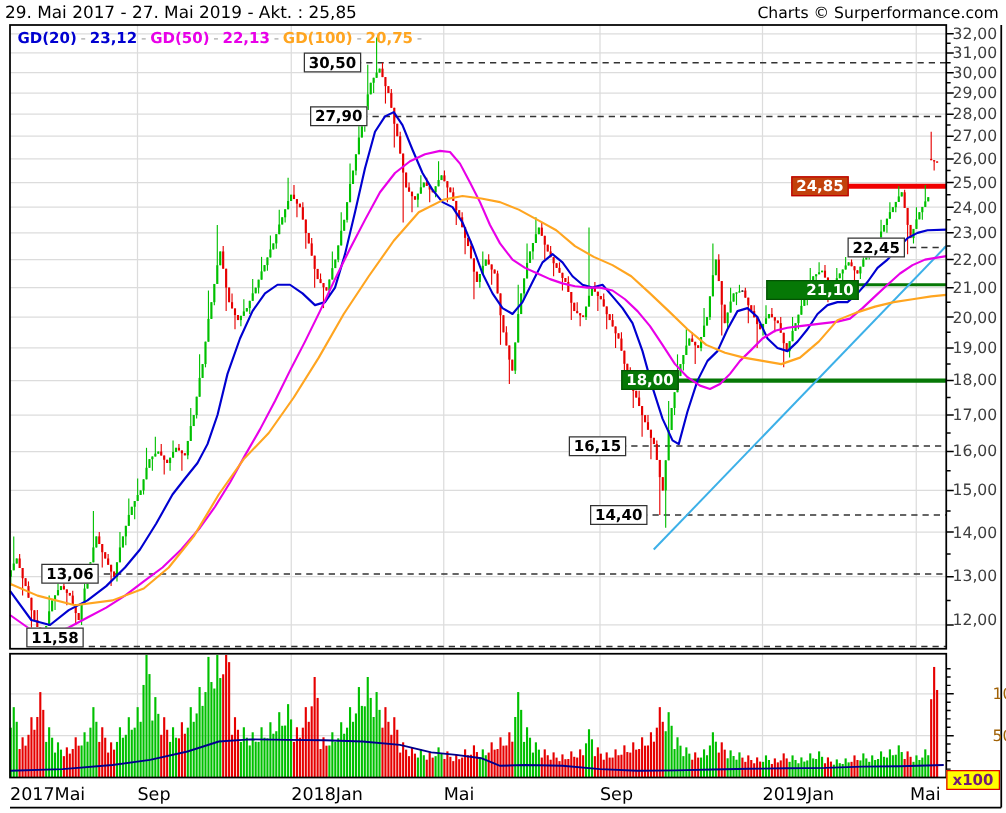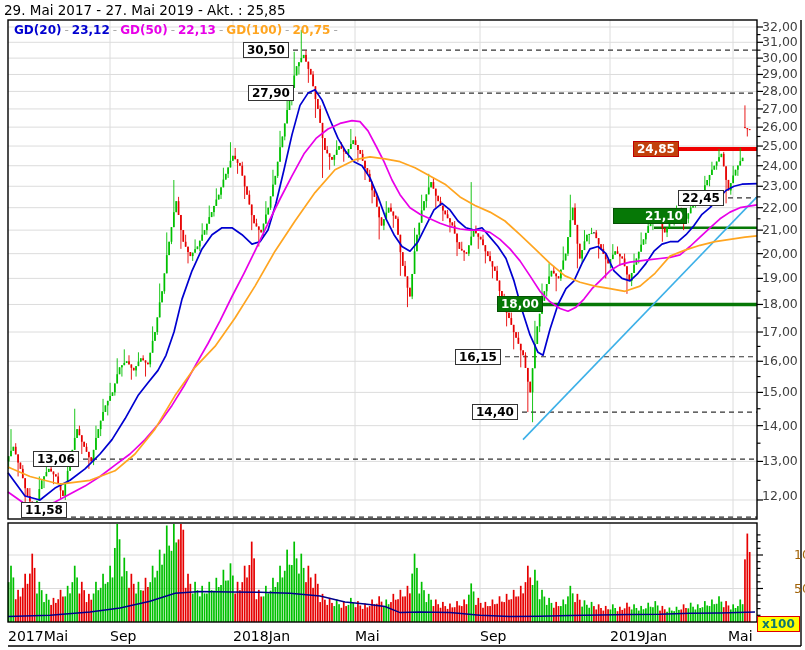--- a/index.html
+++ b/index.html
@@ -11,27 +11,28 @@
   #legend{position:absolute;left:14px;top:23px;font-size:12px;font-weight:bold;white-space:nowrap;}
   #legend .sep{color:#aaa;font-weight:normal;padding:0 3px;}
   .ytick{position:absolute;left:762px;font-size:12.5px;color:#404040;}
   .vtick{position:absolute;left:794px;font-size:12.5px;color:#a16207;}
   .xlab{position:absolute;top:628px;font-size:14px;color:#000;}
   .lvl{position:absolute;height:14px;line-height:14px;padding:0 3px;font-size:12px;font-weight:bold;
        background:#fff;border:1.4px solid #333;color:#000;white-space:nowrap;z-index:5;}
   .lvl.red{background:#c2410c;border-color:#c00000;color:#fff;}
   .lvl.green{background:#067806;border-color:#045204;color:#fff;}
   .x100{position:absolute;left:757px;top:616px;font-size:12px;font-weight:bold;background:#ffff00;
-        color:#0f766e;border:1px solid #dd0000;padding:0 4px;line-height:14px;z-index:6;}
+        color:#701a75;border:1px solid #dd0000;padding:0 4px;line-height:14px;z-index:6;}
 </style>
 </head>
 <body>
 
 <div id="stage">
   <div class="hdr-title">29. Mai 2017 - 27. Mai 2019 - Akt. : 25,85</div>
+  <div class="hdr-credit">Charts © Surperformance.com</div>
   <svg id="chart" width="805" height="650" viewBox="0 0 805 650">
       <g>
         <line x1="8" x2="757" y1="27" y2="27" stroke="#dcdcdc" stroke-width="1"></line>
         <line x1="8" x2="757" y1="42.310511092847335" y2="42.310511092847335" stroke="#dcdcdc" stroke-width="1"></line>
         <line x1="8" x2="757" y1="58.12309468571057" y2="58.12309468571057" stroke="#dcdcdc" stroke-width="1"></line>
         <line x1="8" x2="757" y1="74.47179905942284" y2="74.47179905942284" stroke="#dcdcdc" stroke-width="1"></line>
         <line x1="8" x2="757" y1="91.39425792402346" y2="91.39425792402346" stroke="#dcdcdc" stroke-width="1"></line>
         <line x1="8" x2="757" y1="108.93221220428411" y2="108.93221220428411" stroke="#dcdcdc" stroke-width="1"></line>
         <line x1="8" x2="757" y1="127.13213033962741" y2="127.13213033962741" stroke="#dcdcdc" stroke-width="1"></line>
         <line x1="8" x2="757" y1="146.045950296993" y2="146.045950296993" stroke="#dcdcdc" stroke-width="1"></line>
@@ -1101,21 +1102,21 @@
         <line x1="757" x2="760.5" y1="541.6" y2="541.6" stroke="#000000" stroke-width="1.2"></line>
         <line x1="757" x2="760.5" y1="534.9" y2="534.9" stroke="#000000" stroke-width="1.2"></line>
       </g>
     </svg>
   <div id="legend"><span style="color: rgb(0, 0, 208);">GD(20)</span><span class="sep">-</span><span style="color: rgb(0, 0, 208);">23,12</span><span class="sep">-</span><span style="color: rgb(232, 0, 232);">GD(50)</span><span class="sep">-</span><span style="color: rgb(232, 0, 232);">22,13</span><span class="sep">-</span><span style="color: rgb(255, 165, 32);">GD(100)</span><span class="sep">-</span><span style="color: rgb(255, 165, 32);">20,75</span><span class="sep">-</span></div>
   <div id="levels">
       <div class="lvl" style="left: 243px; top: 42.152px;">30,50</div>
       <div class="lvl" style="left: 248px; top: 85.1196px;">27,90</div>
       <div class="lvl red" style="left: 633px; top: 140.948px;">24,85</div>
       <div class="lvl" style="left: 678px; top: 189.928px;">22,45</div>
-      <div class="lvl green" style="left: 613px; top: 208px; padding-left: 31px;">21,10</div>
+      <div class="lvl green" style="left: 613px; top: 224px; padding-left: 31px;">21,10</div>
       <div class="lvl green" style="left: 497px; top: 296.464px;">18,00</div>
       <div class="lvl" style="left: 455px; top: 348.764px;">16,15</div>
       <div class="lvl" style="left: 472px; top: 404.073px;">14,40</div>
       <div class="lvl" style="left: 33px; top: 451.175px;">13,06</div>
       <div class="lvl" style="left: 21px; top: 502.177px;">11,58</div>
     </div>
   <div id="yaxis">
       <div class="ytick" style="top: 19px;">32,00</div>
       <div class="ytick" style="top: 34.3105px;">31,00</div>
       <div class="ytick" style="top: 50.1231px;">30,00</div>

